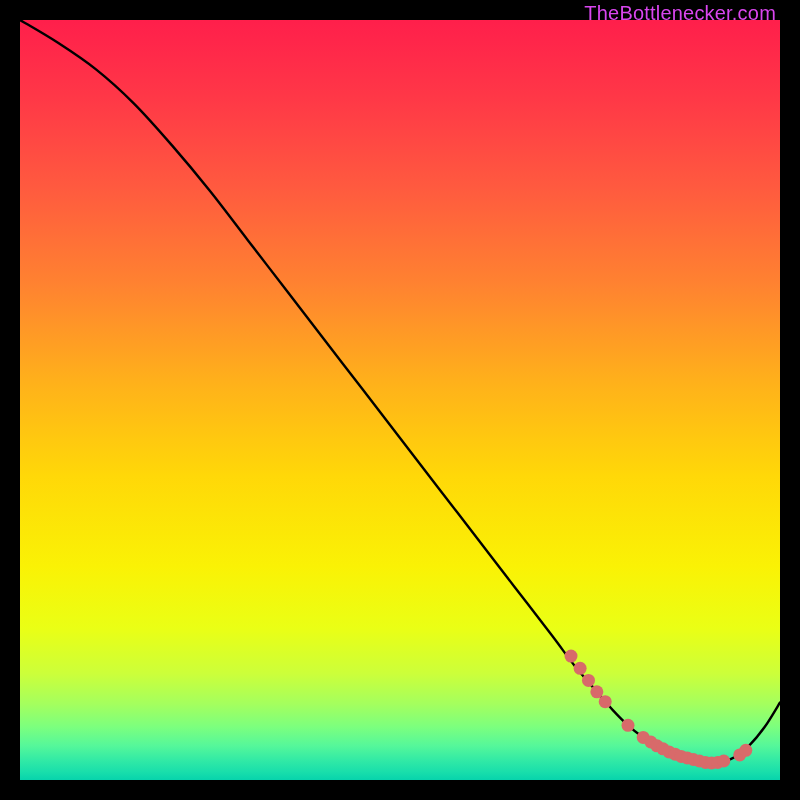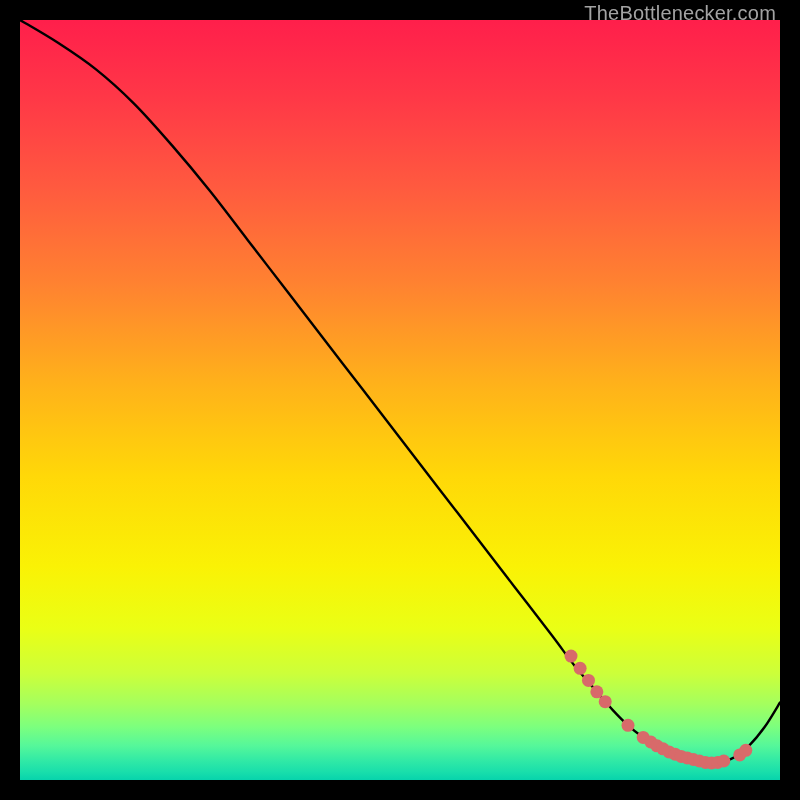--- a/index.html
+++ b/index.html
@@ -38,21 +38,21 @@
     left: 0;
     top: 0;
     width: 760px;
     height: 760px;
     pointer-events: none;
   }
   .attribution {
     position: absolute;
     top: 2px;
     right: 24px;
-    color: #a3a3a3;
+    color: #d946ef;
     font-size: 20px;
     font-weight: 500;
     letter-spacing: 0.2px;
   }
 </style>
 </head>
 <body>
 
 <div class="chart-frame">
   <div class="plot-area">

